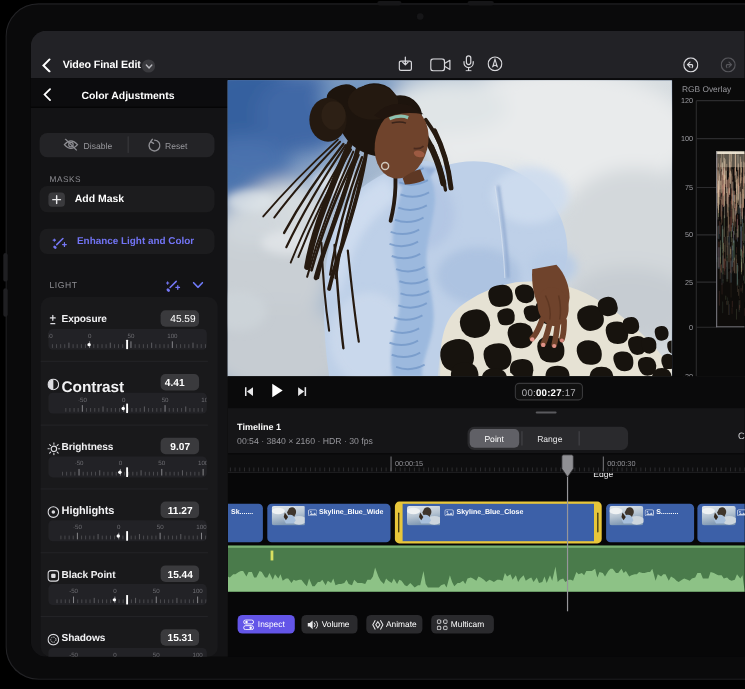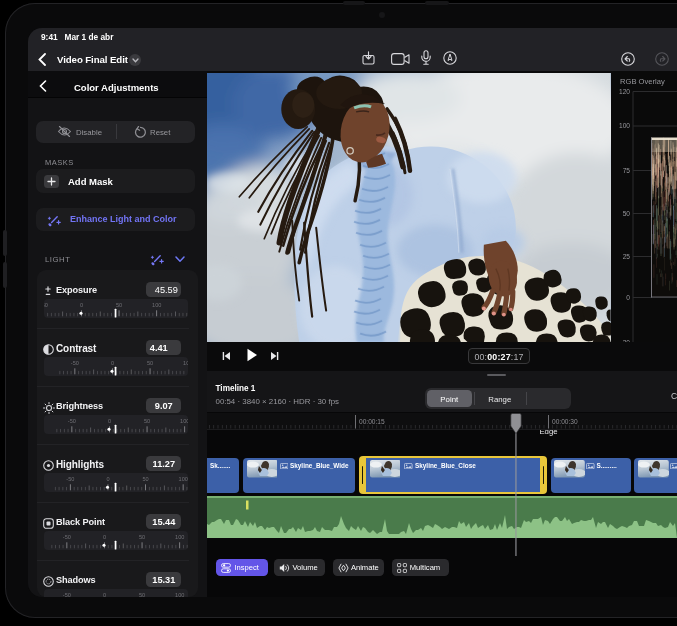--- a/index.html
+++ b/index.html
@@ -18,21 +18,20 @@
 <body>
 <div id="device"></div>
 <div style="position:absolute;left:3px;top:230px;width:4px;height:26px;background:#1f1f22;border-radius:2px;"></div>
 <div style="position:absolute;left:3px;top:262px;width:4px;height:26px;background:#1f1f22;border-radius:2px;"></div>
 <div style="position:absolute;left:343px;top:1px;width:22px;height:4px;background:#161618;border-radius:2px;"></div>
 <div style="position:absolute;left:425px;top:1px;width:24px;height:4px;background:#161618;border-radius:2px;"></div>
 <div id="camdot"></div>
 <div id="screen">
 
   <div class="s" id="titlebar" style="left:0;top:0;width:649px;height:42.5px;background:#222226;"></div>
-  <div class="s" style="left:13px;top:4px;width:200px;height:11px;color:#fff;font-size:8.3px;font-weight:700;">9:41&nbsp;&nbsp; <span style="font-weight:600">Mar 1 de abr</span></div>
 
   <svg class="s" style="left:9px;top:25px;" width="10" height="13" viewBox="0 0 10 13">
       <path d="M8 1 L2.5 6.5 L8 12" stroke="#fff" stroke-width="1.8" fill="none" stroke-linecap="round"></path>
     </svg>
   <div class="s" style="left:29px;top:26px;color:#fff;font-size:9.7px;font-weight:700;letter-spacing:-0.1px;">Video Final Edit</div>
   <div class="s" style="left:101px;top:25.5px;width:12px;height:12px;border-radius:6px;background:#3a3a3e;"></div>
   <svg class="s" style="left:104px;top:29.5px;" width="7" height="5" viewBox="0 0 7 5">
       <path d="M1 1 L3.5 3.7 L6 1" stroke="#b8b8bd" stroke-width="1.3" fill="none" stroke-linecap="round"></path>
     </svg>
 
@@ -164,21 +163,21 @@
         <text x="112.7" y="8" font-size="5.6" fill="#6e6e73" text-anchor="middle" font-family="Liberation Sans, sans-serif">100</text>
         <circle cx="37.0" cy="14.3" r="1.55" fill="#fff"></circle>
         <rect x="70.7" y="9.8" width="1.7" height="8.8" fill="#fff" rx="0.5"></rect>
       </svg>
 </div>
 <div class="s" style="left:9.4px;top:300px;width:151.8px;height:1px;background:#232326;"></div>
 <svg class="s" style="left:15px;top:316px;" width="11" height="11" viewBox="0 0 11 11">
       <circle cx="5.5" cy="5.5" r="4.8" fill="none" stroke="#dcdce0" stroke-width="1.05"></circle>
       <path d="M5.5 0.7 a4.8 4.8 0 0 0 0 9.6 Z" fill="#dcdce0"></path>
     </svg>
-<div class="s" style="left:28px;top:315px;color:#f2f2f4;font-size:10px;font-weight:600;letter-spacing:-0.1px;">Contrast</div>
+<div class="s" style="left:28px;top:315px;color:#f2f2f4;font-size:14px;font-weight:600;letter-spacing:-0.1px;">Contrast</div>
 <div class="s" style="left:118.3px;top:312px;width:35px;height:14.5px;background:#3a3a3d;border-radius:4.5px;"></div>
 <div class="s" style="left:118.3px;top:314.6px;width:25px;text-align:center;color:#fff;font-size:9.2px;font-weight:600;">4.41</div>
 <div class="s" style="left:16.0px;top:329px;width:144.0px;height:19.0px;background:#222226;border-radius:4px;overflow:hidden;">
 <svg width="144.0" height="19.0" viewBox="0 0 144.0 19.0">
         <rect x="15.4" y="13.9" width="0.9" height="3.4" fill="#4a4a4e"></rect>
         <rect x="19.1" y="13.9" width="0.9" height="3.4" fill="#4a4a4e"></rect>
         <rect x="22.9" y="13.9" width="0.9" height="3.4" fill="#4a4a4e"></rect>
         <rect x="26.6" y="13.9" width="0.9" height="3.4" fill="#4a4a4e"></rect>
         <rect x="30.4" y="11.3" width="0.9" height="6.0" fill="#88888c"></rect>
         <rect x="34.2" y="13.9" width="0.9" height="3.4" fill="#4a4a4e"></rect>

